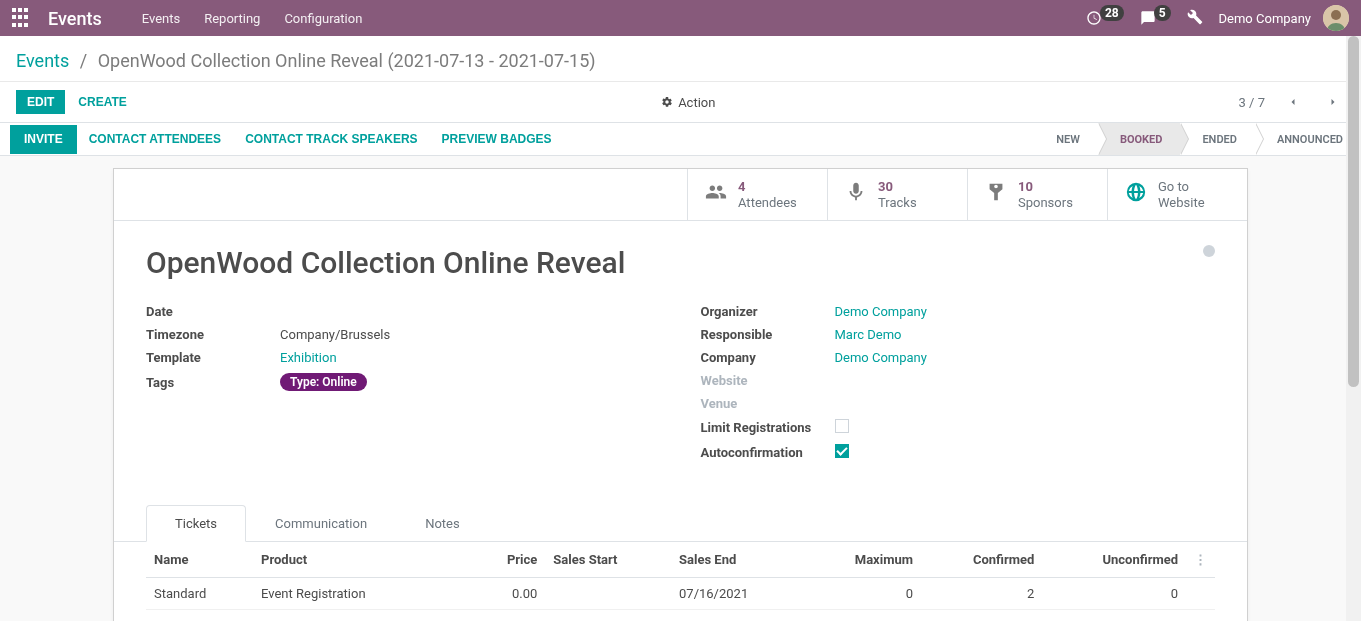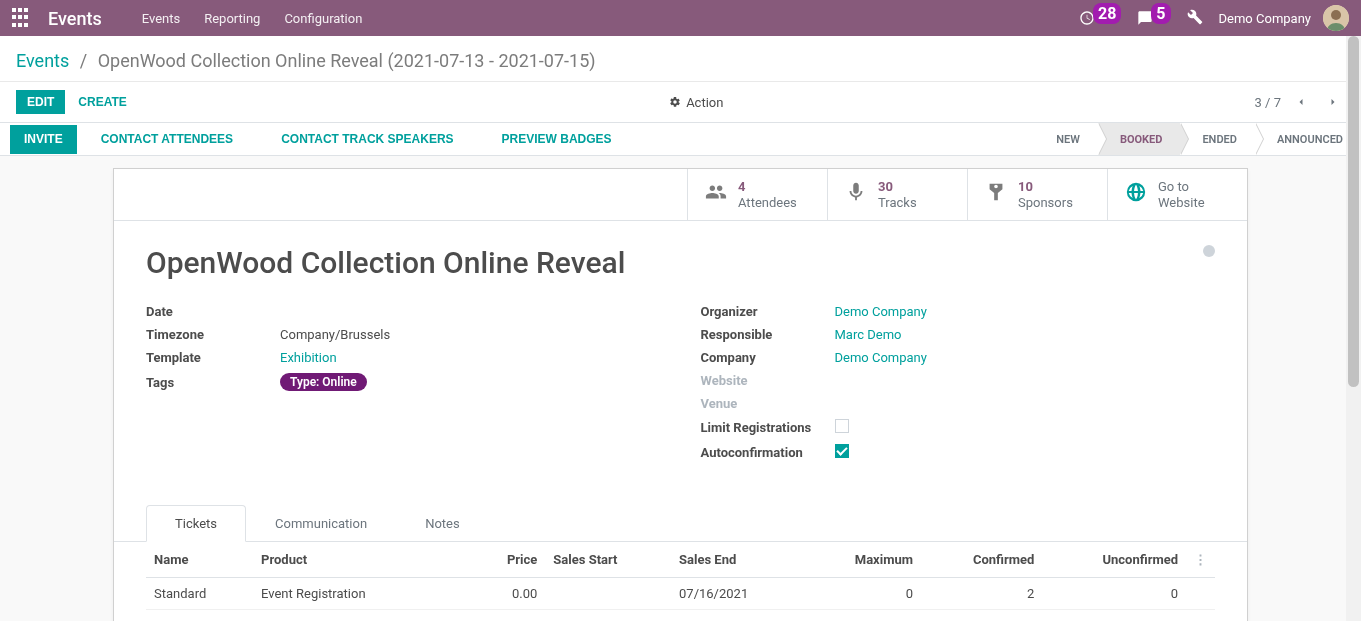--- a/index.html
+++ b/index.html
@@ -5,45 +5,45 @@
 * { box-sizing: border-box; margin: 0; padding: 0; }
 body { font-family: -apple-system, BlinkMacSystemFont, "Segoe UI", Roboto, "Helvetica Neue", Arial, sans-serif; font-size: 13px; color: #4c4c4c; background: #f9f9f9; width: 1361px; }
 .topbar { background: #875a7b; height: 36px; display: flex; align-items: center; color: #fff; padding: 0 12px; }
 .topbar .apps-icon { width: 20px; height: 20px; display: inline-flex; flex-wrap: wrap; gap: 2px; margin-right: 16px; cursor: pointer; }
 .topbar .apps-icon span { width: 4px; height: 4px; background: #fff; }
 .topbar .brand { font-size: 18px; font-weight: 500; margin-right: 40px; }
 .topbar .nav-item { color: rgba(255,255,255,0.9); margin-right: 24px; font-size: 13px; cursor: pointer; }
 .topbar .spacer { flex: 1; }
 .topbar .badge-item { display: inline-flex; align-items: center; margin-right: 16px; cursor: pointer; position: relative; }
 .topbar .badge-item svg { width: 16px; height: 16px; fill: #fff; }
-.topbar .badge { background: #a21caf; color: #fff; font-size: 16px; font-weight: 700; padding: 1px 5px; border-radius: 8px; margin-left: -2px; position: relative; top: -5px; }
+.topbar .badge { background: #404040; color: #fff; font-size: 12px; font-weight: 700; padding: 1px 5px; border-radius: 8px; margin-left: -2px; position: relative; top: -5px; }
 .topbar .wrench { margin-right: 16px; cursor: pointer; }
 .topbar .company { margin-right: 12px; font-size: 13px; }
 .topbar .avatar { width: 26px; height: 26px; border-radius: 50%; background: #e8d4b8; display: inline-flex; align-items: center; justify-content: center; overflow: hidden; }
 .topbar .avatar svg { width: 26px; height: 26px; }
 
 .breadcrumb-bar { background: #fff; padding: 14px 16px 10px; border-bottom: 1px solid #e9e9e9; }
 .breadcrumb { font-size: 18px; color: #7c7c7c; }
 .breadcrumb a { color: #00a09d; text-decoration: none; }
 .breadcrumb .sep { margin: 0 6px; color: #7c7c7c; }
 .control-row { display: flex; align-items: center; padding: 8px 16px 8px; background: #fff; border-bottom: 1px solid #dee2e6; }
 .btn { padding: 4px 10px; font-size: 12px; font-weight: 700; background: #fff; border: 1px solid transparent; cursor: pointer; text-transform: uppercase; }
 .btn-primary { background: #00a09d; color: #fff; border-color: #00a09d; }
 .btn-link { color: #00a09d; background: transparent; }
 .control-row .left { display: flex; gap: 2px; align-items: center; }
 .control-row .center { flex: 1; text-align: center; }
 .control-row .center .action { color: #4c4c4c; font-size: 13px; cursor: pointer; }
 .control-row .center .action svg { width: 12px; height: 12px; fill: #4c4c4c; vertical-align: -1px; margin-right: 2px; }
-.control-row .right { display: flex; align-items: center; gap: 8px; }
+.control-row .right { display: flex; align-items: center; gap: 16px; }
 .pager { color: #6c757d; font-size: 13px; }
 .pager-btn { width: 24px; height: 24px; display: inline-flex; align-items: center; justify-content: center; cursor: pointer; color: #6c757d; }
 
 .statusbar-row { display: flex; align-items: stretch; background: #fff; border-bottom: 1px solid #dee2e6; height: 33px; }
 .statusbar-row .actions { display: flex; align-items: center; padding-left: 8px; gap: 0; }
-.statusbar-row .actions button { border: none; background: transparent; padding: 0 24px; color: #00a09d; font-weight: 700; font-size: 12px; text-transform: uppercase; height: 48px; cursor: pointer; }
+.statusbar-row .actions button { border: none; background: transparent; padding: 0 12px; color: #00a09d; font-weight: 700; font-size: 12px; text-transform: uppercase; height: 48px; cursor: pointer; }
 .statusbar-row .actions button.invite { background: #00a09d; color: #fff; margin-left: 2px; padding: 0 14px; height: 29px; }
 .statusbar-row .spacer { flex: 1; }
 .statusbar { display: flex; align-items: stretch; }
 .status-step { position: relative; padding: 0 18px 0 22px; display: flex; align-items: center; font-size: 11px; font-weight: 600; color: #6c757d; background: #fff; cursor: pointer; }
 .status-step::after { content: ""; position: absolute; right: -8px; top: 0; width: 0; height: 0; border-top: 16.5px solid transparent; border-bottom: 16.5px solid transparent; border-left: 8px solid #fff; z-index: 2; }
 .status-step::before { content: ""; position: absolute; right: -9px; top: 0; width: 0; height: 0; border-top: 16.5px solid transparent; border-bottom: 16.5px solid transparent; border-left: 8px solid #d0d0d0; z-index: 1; }
 .status-step:last-child::after, .status-step:last-child::before { display: none; }
 .status-step.active { background: #e9e9e9; color: #875a7b; font-weight: 700; }
 .status-step.active::after { border-left-color: #e9e9e9; }
 

